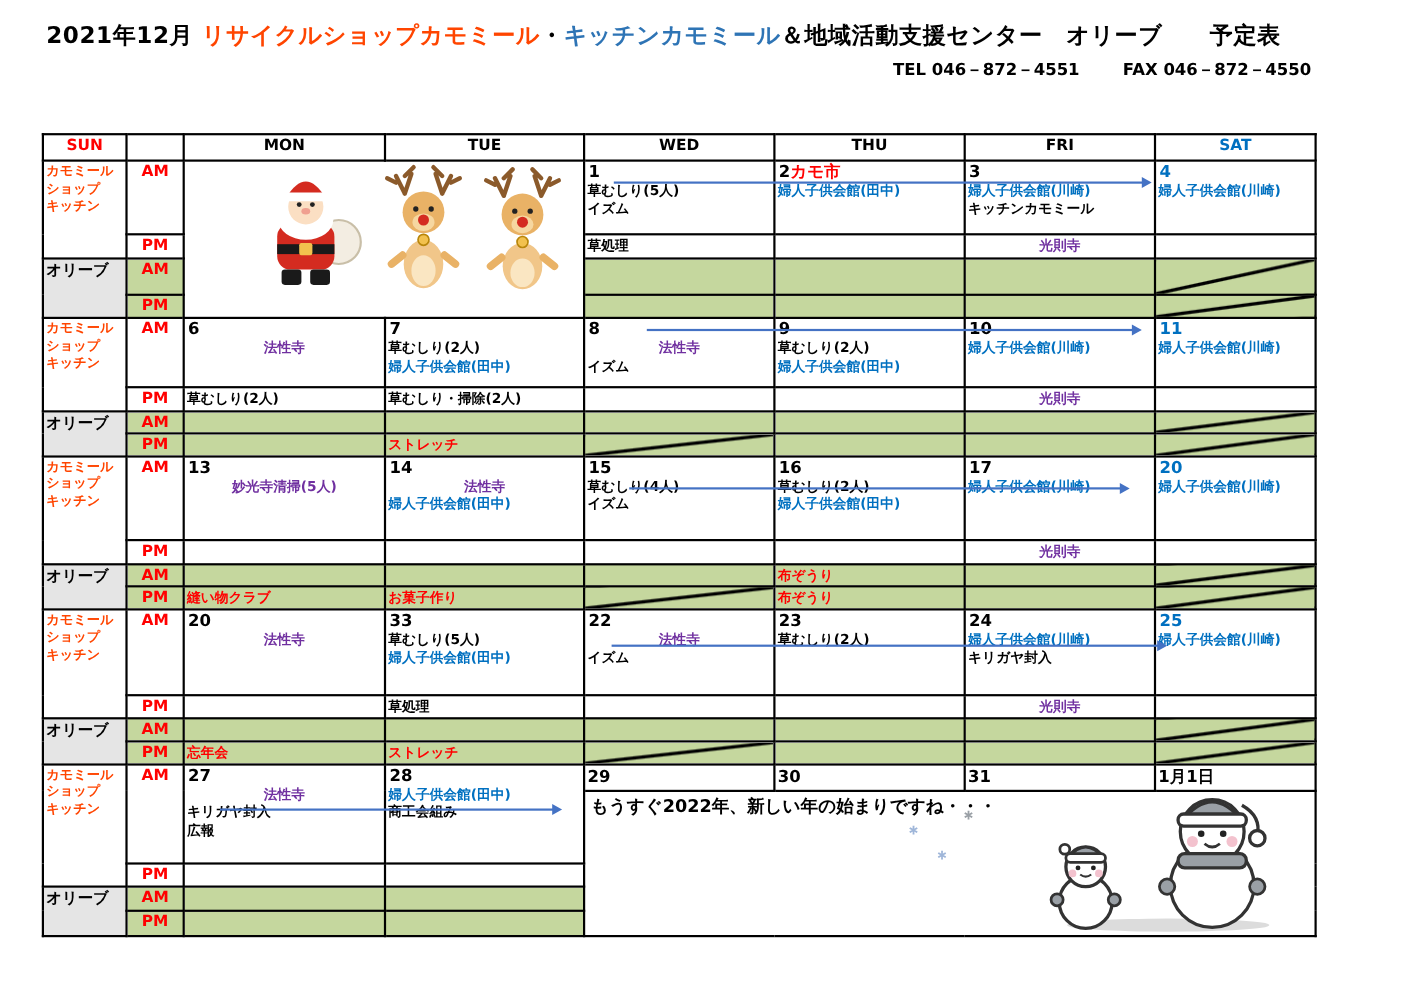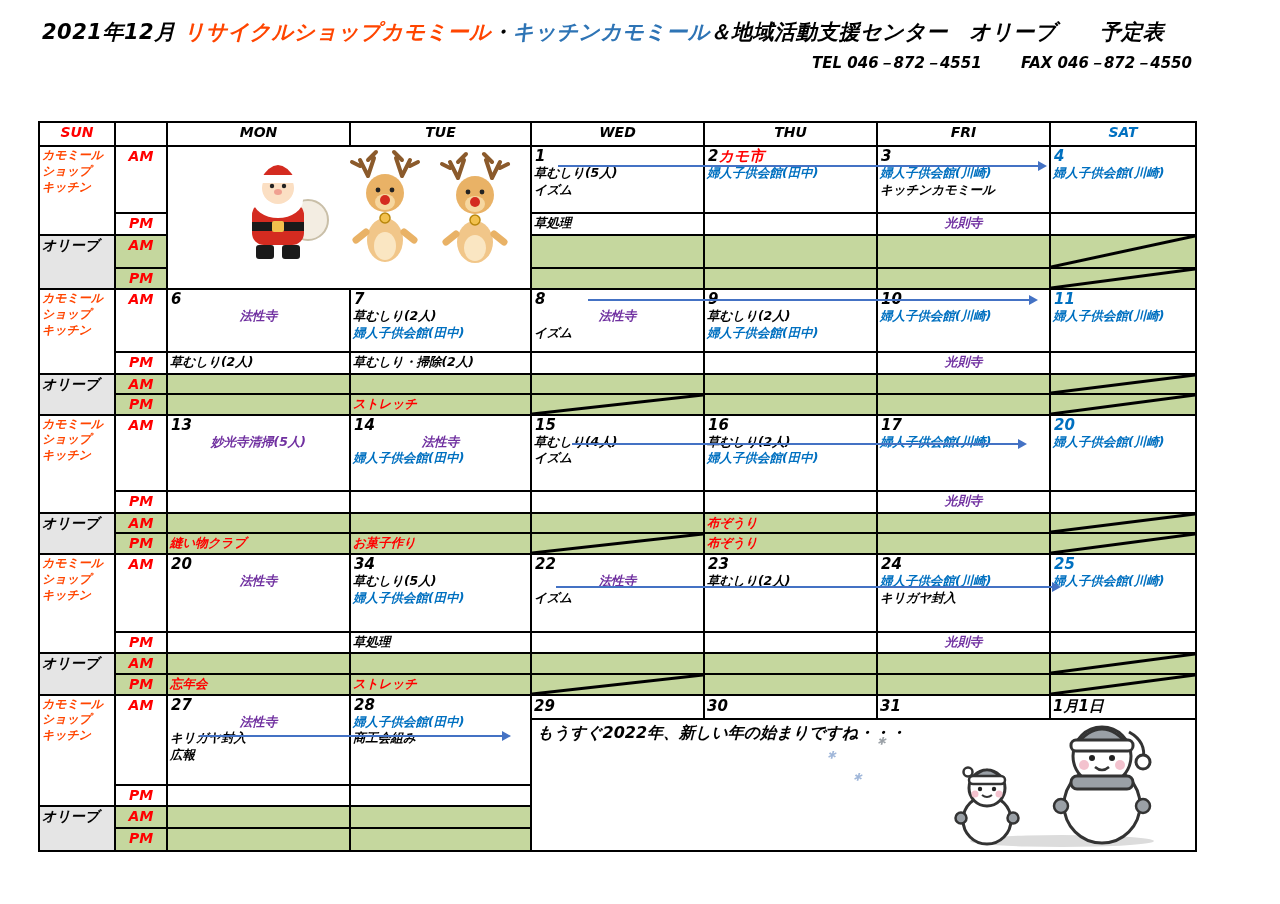--- a/index.html
+++ b/index.html
@@ -1,17 +1,17 @@
 <!DOCTYPE html>
 <html><head>
 <meta charset="utf-8">
 <style>
   html,body{margin:0;padding:0;background:#fff;}
   .page{position:relative;width:1280px;height:856px;background:#fff;overflow:hidden;
-        font-family:"DejaVu Sans",sans-serif;font-weight:bold;color:#000;font-style:italic;}
+        font-family:"DejaVu Sans",sans-serif;font-weight:bold;color:#000;}
   .title{position:absolute;left:42px;top:18px;font-size:21px;letter-spacing:.5px;white-space:nowrap;}
   .t-orange{color:#FF4500;} .t-blue{color:#2E74B5;}
   .contact{position:absolute;top:54px;right:88px;font-size:15px;white-space:nowrap;}
   .contact span{margin-left:34px;}
   table.cal{position:absolute;left:38px;top:93px;border-collapse:collapse;table-layout:fixed;margin-top:28px;}
   table.cal td{border:2px solid #000;padding:1px 2px;vertical-align:top;overflow:hidden;}
   td.h{text-align:center;font-size:14px;vertical-align:middle;padding:0;}
   .sunh{color:#FF0000;} .sath{color:#0070C0;}
   td.lb{color:#FF0000;text-align:center;font-size:14px;vertical-align:middle;padding:0;}
   td.kl{vertical-align:middle;padding-left:4px;}
@@ -361,21 +361,21 @@
             <div class="ln c-orange">キッチン</div>
           </td>
       <td class="lb">AM</td>
       <td>
         <div class="dt"><span class="c-black">20</span></div>
         <div>
               <div class="ln c-purple">法性寺</div>
             </div>
       </td>
       <td>
-        <div class="dt"><span class="c-black">34</span></div>
+        <div class="dt"><span class="c-black">33</span></div>
         <div>
               <div class="ln c-black">草むしり(5人)</div>
               <div class="ln c-blue">婦人子供会館(田中)</div>
             </div>
       </td>
       <td>
         <div class="dt"><span class="c-black">22</span></div>
         <div>
               <div class="ln c-purple">法性寺</div>
               <div class="ln c-black">イズム</div>

